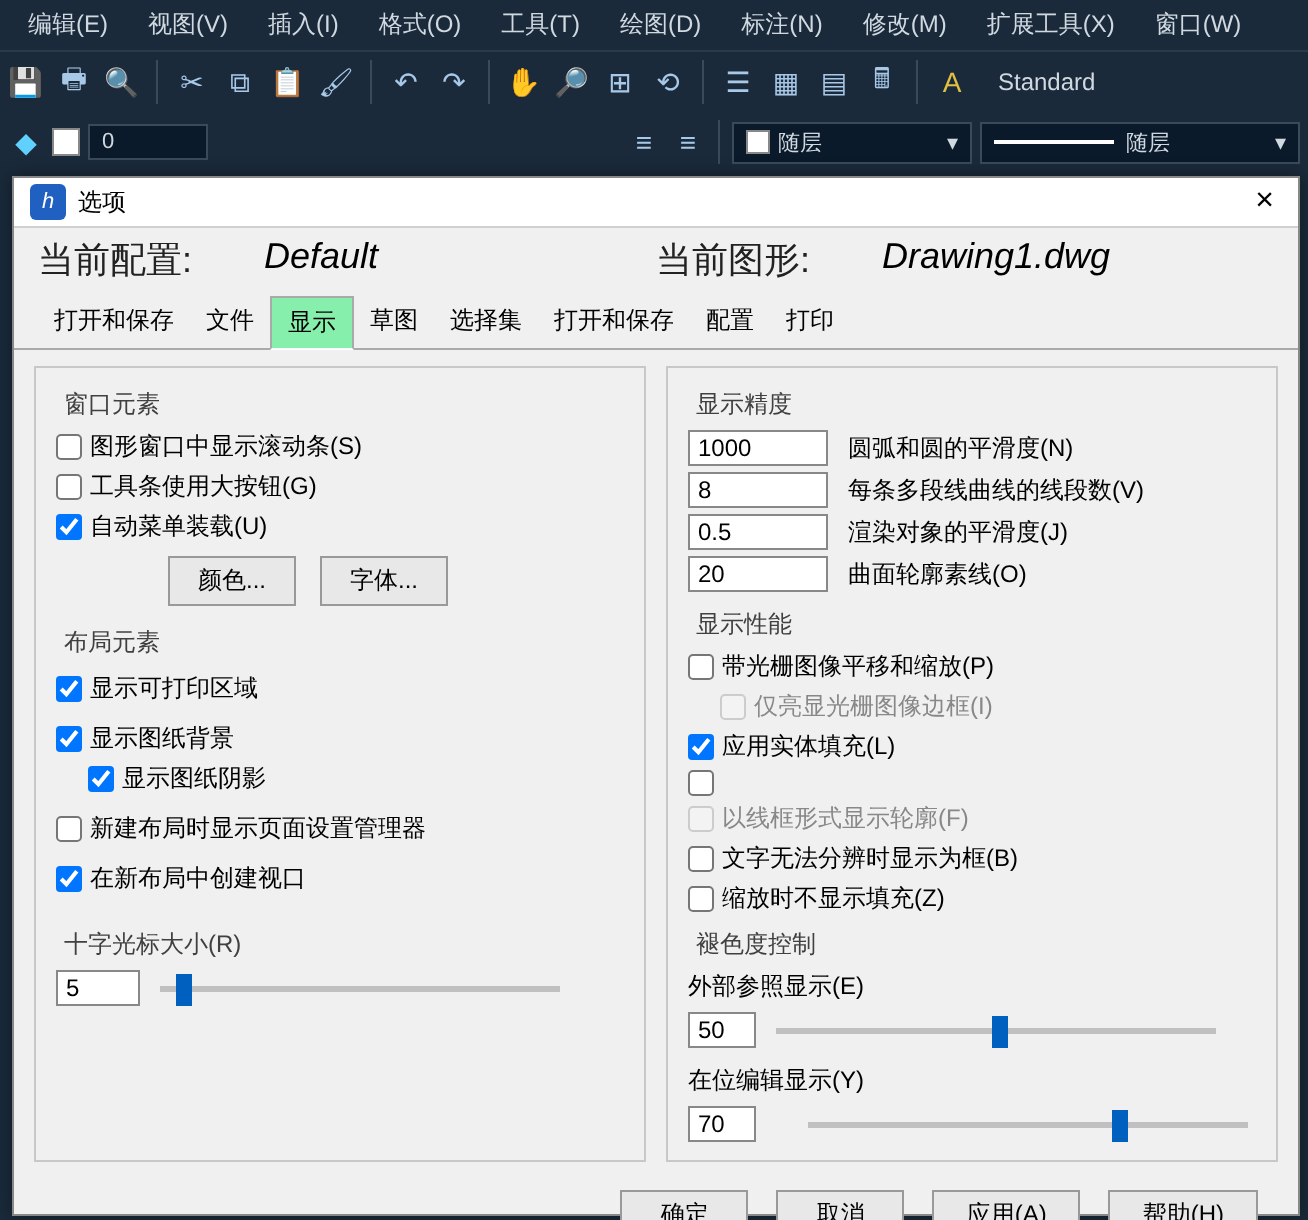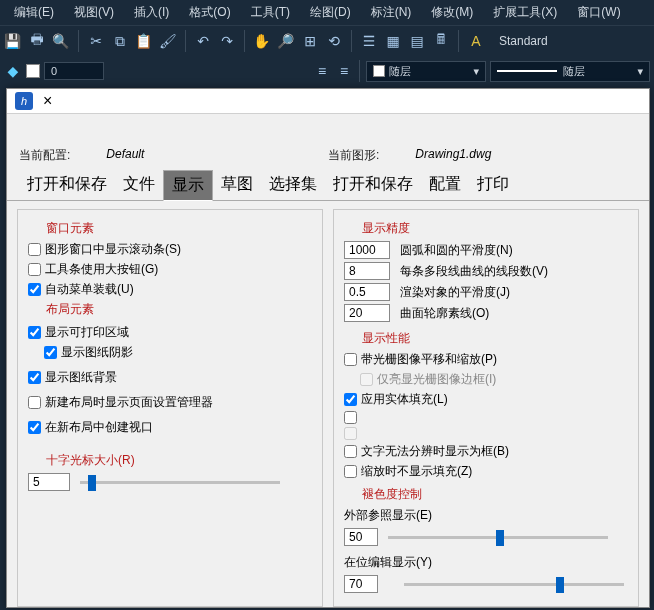--- a/index.html
+++ b/index.html
@@ -87,56 +87,55 @@
   justify-content: center;
   color: #fff;
   font-style: italic;
   font-size: 11px;
 }
 .dlg-titlebar .title { flex: 1; }
 .dlg-titlebar .close { font-size: 16px; padding: 0 4px; cursor: pointer; }
 .dlg-header {
   display: flex;
   padding: 4px 12px 0;
-  font-size: 12px;
-  margin-top: 29px;
+  font-size: 18px;
 }
 .dlg-header .lbl { color: #222; }
 .dlg-header .val { color: #000; margin-left: 36px; font-style: italic; }
 .tabs {
   display: flex;
   padding: 6px 12px 0;
-  font-size: 16px;
+  font-size: 12px;
   border-bottom: 1px solid #aaa;
 }
 .tab {
   padding: 4px 8px;
   background: #f0f0f0;
   cursor: pointer;
   position: relative;
 }
 .tab.active {
-  background: #737373;
+  background: #86efac;
   border: 1px solid #aaa;
   border-bottom: 1px solid #fff;
   margin-bottom: -1px;
 }
 .content {
   display: flex;
   padding: 8px 10px;
   gap: 10px;
 }
 .col {
   flex: 1;
   border: 1px solid #c8c8c8;
   background: #f0f0f0;
   padding: 8px 10px;
   height: 398px;
 }
-.group-title { color: #b91c1c; margin: 2px 18px 4px; }
+.group-title { color: #404040; margin: 2px 4px 4px; }
 .row {
   display: flex;
   align-items: center;
   margin: 3px 0;
   gap: 6px;
 }
 .row label { display: flex; align-items: center; gap: 4px; }
 .row input[type=checkbox] { width: 13px; height: 13px; }
 .indent { margin-left: 16px; }
 select, input[type=text] {
@@ -149,21 +148,21 @@
 input.num { width: 42px; text-align: left; }
 .btn {
   background: #e8e8e8;
   border: 1px solid #999;
   padding: 3px 14px;
   font-size: 12px;
   cursor: pointer;
 }
 .btnrow { display: flex; gap: 12px; margin: 6px 0 10px 56px; }
 .precision-row { display: flex; align-items: center; gap: 10px; margin: 3px 0; }
-.precision-row .num { width: 46px; }
+.precision-row .num { width: 70px; }
 .disabled { color: #888; }
 .slider-wrap { margin: 4px 0 8px; }
 .slider {
   position: relative;
   width: 260px;
   height: 18px;
 }
 .slider-track {
   position: absolute;
   top: 8px; left: 0; right: 0;
@@ -256,20 +255,21 @@
         <span class="line-swatch"></span>
         <span>随层</span>
       </span>
     <span>▾</span>
   </div>
 </div>
 
 <div class="dialog">
   <div class="dlg-titlebar">
     <div class="ico">h</div>
+    <div class="title">选项</div>
     <div class="close">×</div>
   </div>
 
   <div class="dlg-header">
     <div style="flex:1;display:flex">
       <span class="lbl">当前配置:</span>
       <span class="val">Default</span>
     </div>
     <div style="flex:1;display:flex">
       <span class="lbl">当前图形:</span>
@@ -303,37 +303,41 @@
             <input type="checkbox" style="">
             <span>工具条使用大按钮(G)</span>
           </label>
         </div>
       <div class="row">
           <label>
             <input type="checkbox" checked="" style="">
             <span>自动菜单装载(U)</span>
           </label>
         </div>
+      <div class="btnrow">
+        <button class="btn">颜色...</button>
+        <button class="btn">字体...</button>
+      </div>
       <div class="group-title">布局元素</div>
       <div class="row" style="margin-top:6px">
           <label>
             <input type="checkbox" checked="" style="">
             <span>显示可打印区域</span>
           </label>
         </div>
+      <div class="row" style="margin-top:8px">
+          <label>
+            <input type="checkbox" checked="" style="">
+            <span>显示图纸背景</span>
+          </label>
+        </div>
       <div class="row indent">
           <label>
             <input type="checkbox" checked="" style="">
             <span>显示图纸阴影</span>
-          </label>
-        </div>
-      <div class="row" style="margin-top:8px">
-          <label>
-            <input type="checkbox" checked="" style="">
-            <span>显示图纸背景</span>
           </label>
         </div>
       <div class="row" style="margin-top:8px">
           <label>
             <input type="checkbox" style="">
             <span>新建布局时显示页面设置管理器</span>
           </label>
         </div>
       <div class="row" style="margin-top:8px">
           <label>
@@ -391,20 +395,21 @@
           </label>
         </div>
       <div class="row">
           <label>
             <input type="checkbox" style="">
           </label>
         </div>
       <div class="row disabled">
           <label>
             <input type="checkbox" disabled="" style="">
+            <span>以线框形式显示轮廓(F)</span>
           </label>
         </div>
       <div class="row">
           <label>
             <input type="checkbox" style="">
             <span>文字无法分辨时显示为框(B)</span>
           </label>
         </div>
       <div class="row">
           <label>

